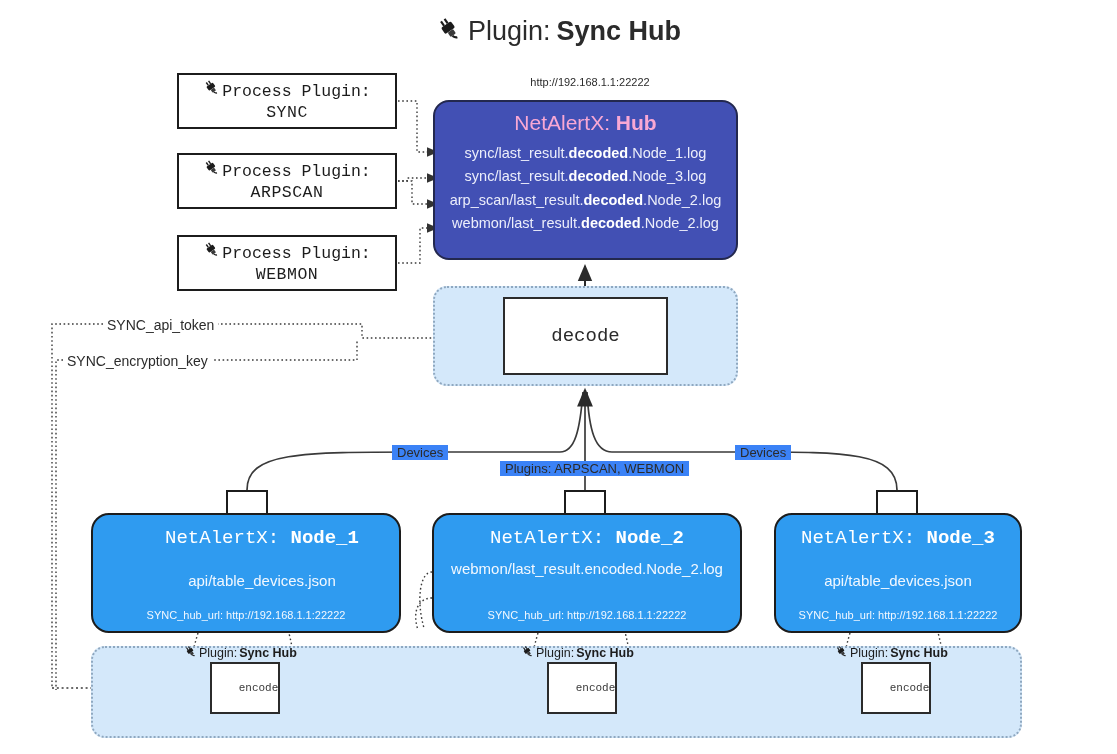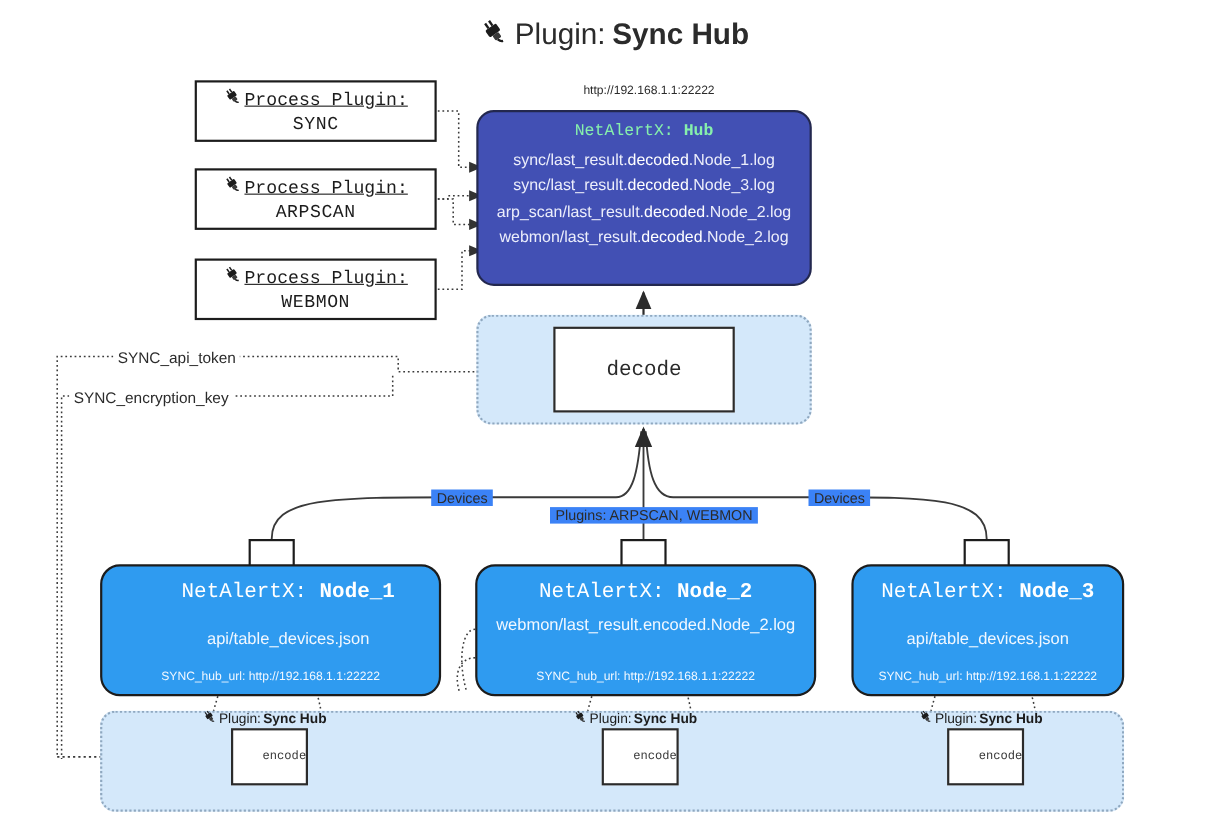--- a/index.html
+++ b/index.html
@@ -15,31 +15,31 @@
   #title .t-plain{font-weight:400;}
   #title .t-bold{font-weight:700;}
   .plug-ico{display:inline-block;line-height:1;}
 
   #hub-url{top:76px;left:455px;width:270px;text-align:center;font-size:11px;color:#2b2b2b;}
 
   
   .pbox{border:2px solid #1c1c1c;background:#fff;width:220px;height:56px;
         display:flex;flex-direction:column;align-items:center;justify-content:center;
         font-family:"Liberation Mono",monospace;font-size:16.5px;color:#1c1c1c;line-height:1.28;}
-  .pbox .l1{display:flex;align-items:center;gap:2px;text-decoration:underline;}
+  .pbox .l1{display:flex;align-items:flex-end;gap:2px;}
   .pbox .l2{letter-spacing:.5px;}
 
   
   #hub{left:433px;top:100px;width:305px;height:160px;border-radius:16px;
        background:#4250b4;border:2px solid #23284f;
        display:flex;flex-direction:column;align-items:center;padding-top:9px;}
-  #hub .hub-title{font-family:Liberation Mono, monospace;font-size:15px;color:#86efac;margin-bottom:7px;}
+  #hub .hub-title{font-family:Liberation Sans, sans-serif;font-size:21px;color:#f9a8d4;margin-bottom:7px;}
   #hub .hub-title b{font-weight:700;}
   #hub .logline{font-size:14.5px;color:#eceefb;line-height:1.62;white-space:nowrap;}
-  #hub .logline b{font-weight:400;color:#ffffff;}
+  #hub .logline b{font-weight:700;color:#ffffff;}
 
   
   #decode-band{left:433px;top:286px;width:305px;height:100px;border-radius:14px;
                background:#d4e8fa;border:2px dotted #8fa8c0;}
   #decode{left:503px;top:297px;width:165px;height:78px;background:#fff;border:2px solid #2b2b2b;
           display:flex;align-items:center;justify-content:center;
           font-family:"Liberation Mono",monospace;font-size:19px;color:#2b2b2b;}
 
   
   .tok{font-size:14px;color:#2b2b2b;background:#fff;padding:0 4px;white-space:nowrap;}

